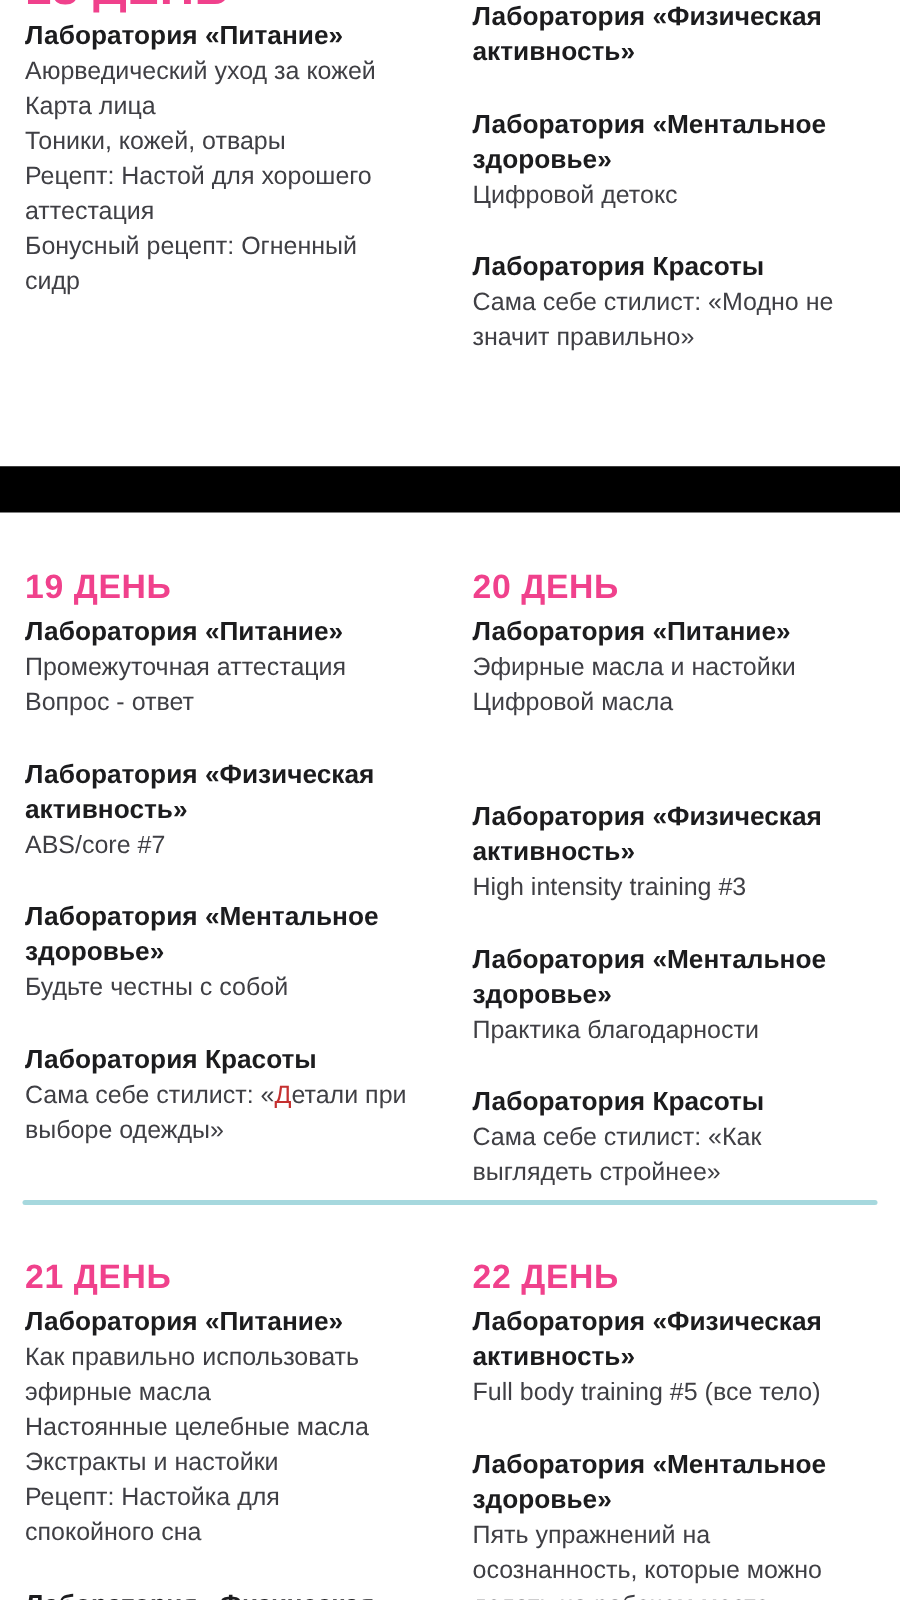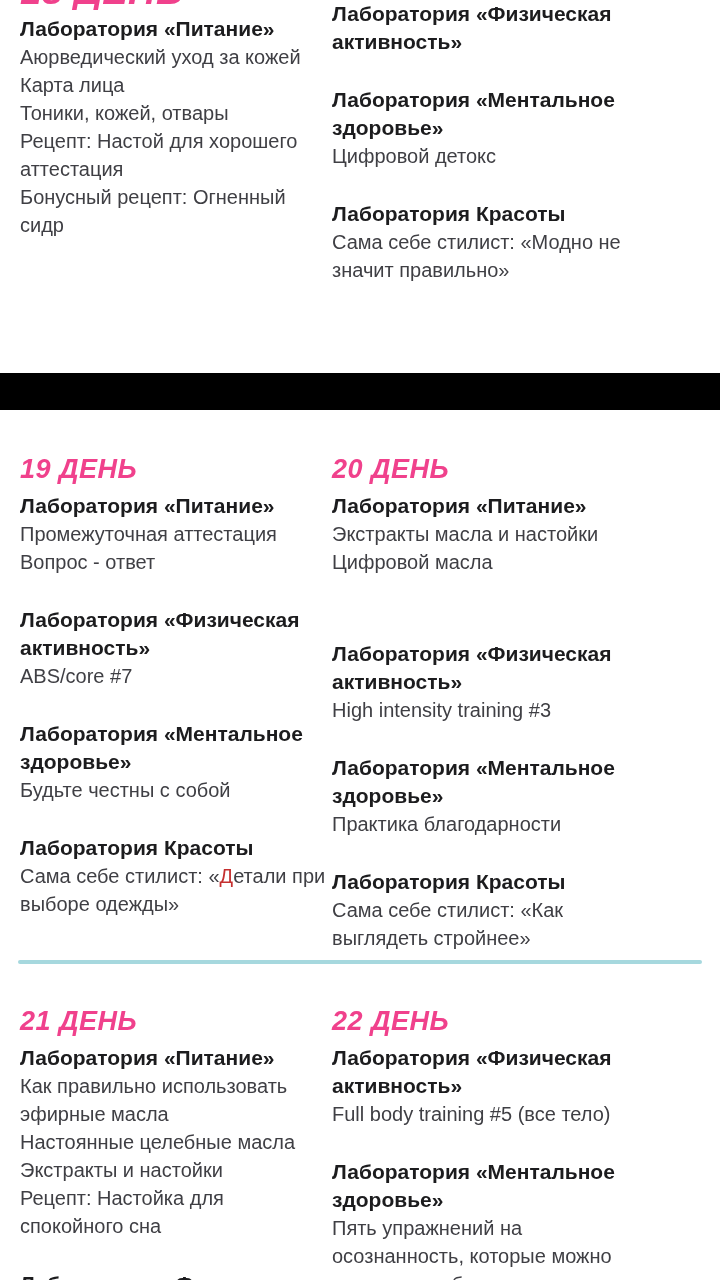--- a/index.html
+++ b/index.html
@@ -12,31 +12,31 @@
     --background:#ffffff;
   }
   *{box-sizing:border-box;}
   html,body{margin:0;padding:0;}
   body{
     width:720px;height:1280px;overflow:hidden;
     background:var(--background);
     font-family:"Liberation Sans","DejaVu Sans",sans-serif;
   }
   .page{width:720px;height:1280px;overflow:hidden;position:relative;background:var(--background);}
-  .day-row{display:flex;padding-left:20px;}
+  .day-row{display:flex;padding-left:20px;gap:46px;}
   .col{width:312px;flex:0 0 312px;}
   .sec1{height:373px;}
   .sec2{height:550px;padding-top:44px;}
   .sec3{padding-top:42px;}
   .band{height:37px;background:var(--band-black);}
   .divider-teal{height:4px;background:var(--divider-teal);margin:0 18px;border-radius:2px;}
   .day-header{
     margin:0 0 8px 0;
     font-size:27px;line-height:30px;font-weight:700;
-    color:var(--day-header-pink);letter-spacing:0.5px;font-style:italic;
+    color:var(--day-header-pink);letter-spacing:0.5px;
   }
   .day-cut{height:10px;overflow:hidden;}
   .day-cut .day-header{font-size:38px;line-height:38px;margin:-28px 0 0 0;}
   .day-cut + .lab{margin-top:5px;}
   .lab{margin-top:0;}
   .lab + .lab{margin-top:30px;}
   .lab + .lab.gap-xl{margin-top:64px;}
   .lab-title{
     margin:0;font-size:21px;line-height:28px;font-weight:700;
     color:var(--title-black);
@@ -98,21 +98,21 @@
       </div>
       <div class="lab">
         <h3 class="lab-title">Лаборатория Красоты</h3>
         <p class="item"><span>Сама себе стилист: «</span><span class="red">Д</span><span>етали при выборе одежды»</span></p>
       </div>
     </div>
     <div class="col">
       <h2 class="day-header">20 ДЕНЬ</h2>
       <div class="lab">
         <h3 class="lab-title">Лаборатория «Питание»</h3>
-        <p class="item">Экстракты масла и настойки</p>
+        <p class="item">Эфирные масла и настойки</p>
         <p class="item">Цифровой масла</p>
       </div>
       <div class="lab gap-xl">
         <h3 class="lab-title">Лаборатория «Физическая активность»</h3>
         <p class="item">High intensity training #3</p>
       </div>
       <div class="lab">
         <h3 class="lab-title">Лаборатория «Ментальное здоровье»</h3>
         <p class="item">Практика благодарности</p>
       </div>

